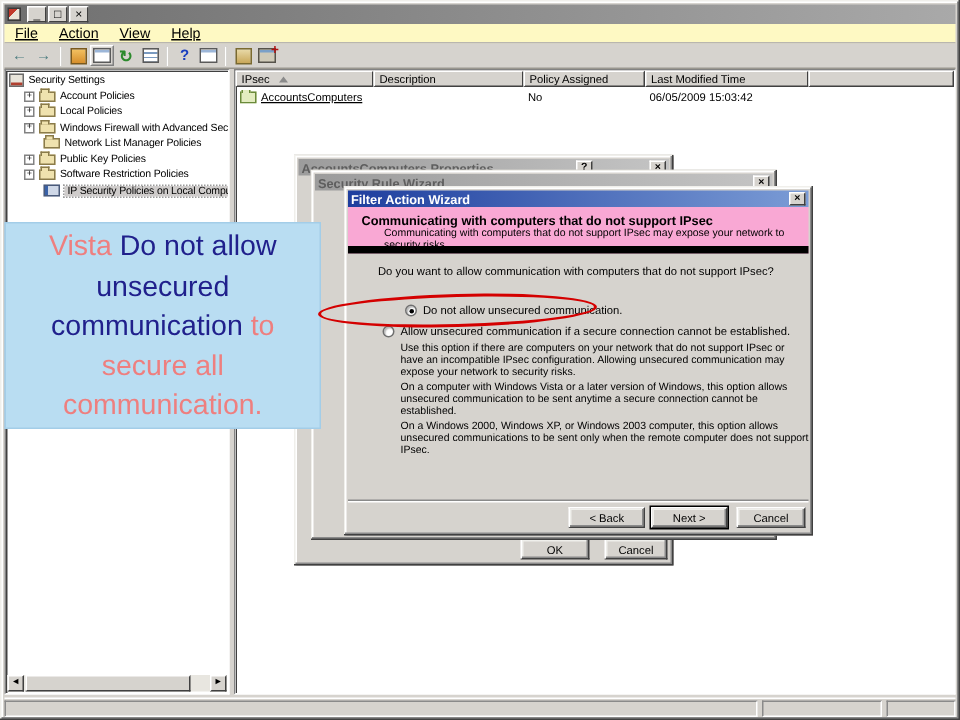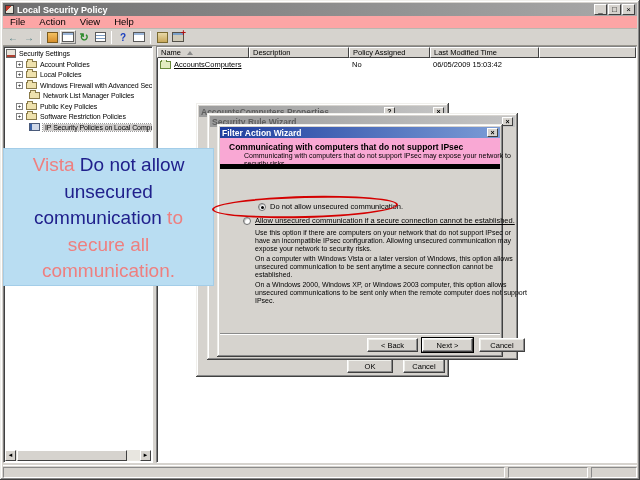--- a/index.html
+++ b/index.html
@@ -11,22 +11,22 @@
 
   
   .titlebar { position:absolute; left:3px; top:3px; right:3px; height:13px;
     background:linear-gradient(to right,#6f6f6f,#a9a9a9); display:flex; align-items:center; padding:0 2px; }
   .title-icon { width:9px; height:9px; margin-right:3px; background:linear-gradient(135deg,#c0392b 40%,#e8e4d8 40%); border:1px solid #3a3a3a; }
   .title-text { color:#fff; font-size:9px; font-weight:bold; flex:1; white-space:nowrap; }
   .cap-btn { width:13px; height:11px; margin-left:1px; background:#d6d3ce; font-size:8px; line-height:9px; text-align:center; color:#000;
     border:1px solid; border-color:#fff #404040 #404040 #fff; }
 
   
-  .menubar { position:absolute; left:3px; top:16px; right:3px; height:13px; display:flex; align-items:flex-start;
-    border-bottom:1px solid #b9b6af; background:#fca5a5; }
+  .menubar { position:absolute; left:3px; top:16px; right:3px; height:13px; display:flex; align-items:flex-end;
+    border-bottom:1px solid #b9b6af; background:#fef9c3;text-decoration:underline; }
   .menu-item { font-size:9.5px; padding:0 7px; color:#000; }
   .toolbar { position:absolute; left:3px; top:29px; right:3px; height:17px; display:flex; align-items:center;
     border-bottom:1px solid #9a978f; background:#d6d3ce; padding-left:2px; }
   .tbtn { width:16px; height:14px; display:flex; align-items:center; justify-content:center; font-size:10px; color:#4e7d80; }
   .tbtn.raised { border:1px solid; border-color:#fff #808080 #808080 #fff; }
   .tb-sep { width:1px; height:13px; background:#8c8983; border-right:1px solid #fff; margin:0 3px; }
   .gl-doc { width:11px; height:11px; background:linear-gradient(#f3c161,#d78f2c); border:1px solid #7a5a1e; }
   .gl-win { width:12px; height:10px; background:#fff; border:1px solid #5a5a5a; box-shadow:inset 0 2px 0 #9cb6d8; }
   .gl-refresh { color:#2c8a2c; font-size:11px; font-weight:bold; }
   .gl-export { width:11px; height:10px; background:repeating-linear-gradient(#fff 0 2px,#7a9ac0 2px 3px); border:1px solid #5a5a5a; }
@@ -104,21 +104,20 @@
   .red-ellipse { position:absolute; left:212px; top:196px; width:186px; height:22px; border:2px solid #d40000;
     border-radius:50%; transform:rotate(-1.5deg); z-index:41; }
 </style>
 </head>
 <body>
 
 <div class="window">
 
   <div class="titlebar">
     <div class="title-icon"></div>
-    <div class="title-text">Local Security Policy</div>
     <div class="cap-btn">_</div>
     <div class="cap-btn">□</div>
     <div class="cap-btn">×</div>
   </div>
 
   <div class="menubar">
     <div class="menu-item">File</div>
     <div class="menu-item">Action</div>
     <div class="menu-item">View</div>
     <div class="menu-item">Help</div>
@@ -197,21 +196,21 @@
     <div class="tree-hscroll">
       <div class="sb-btn">◄</div>
       <div class="sb-thumb"></div>
       <div class="sb-btn" style="margin-left:auto;">►</div>
     </div>
   </div>
 
   <div class="list-panel">
     <div class="list-header">
       <div class="hdr-cell" style="width:92px;">
-        <span>Name</span>
+        <span>IPsec</span>
           <span class="sort-asc"></span>
       </div>
       <div class="hdr-cell" style="width:100px;">Description</div>
       <div class="hdr-cell" style="width:81px;">Policy Assigned</div>
       <div class="hdr-cell" style="width:109px;">Last Modified Time</div>
       <div class="hdr-cell" style="flex:1;"></div>
     </div>
     <div class="list-row">
       <div class="row-cell" style="width:92px;text-decoration:underline;">
         <span class="icon-rowfolder"></span>
@@ -239,34 +238,35 @@
     <div class="btn95" style="left:207px; top:256px; width:42px; height:14px;">Cancel</div>
   </div>
 
   <div class="dlg" style="left:207px; top:113px; width:311px; height:247px; z-index:11;">
     <div class="dlg-titlebar inactive">
       <div class="dlg-title">Security Rule Wizard</div>
       <div class="dlg-btn">×</div>
     </div>
   </div>
 
-  <div class="dlg" style="left:217px; top:124px; width:286px; height:233px; z-index:12;padding-left:22px;">
+  <div class="dlg" style="left:229px; top:124px; width:313px; height:233px; z-index:12;padding-left:22px;">
     <div class="dlg-titlebar active">
       <div class="dlg-title">Filter Action Wizard</div>
       <div class="dlg-btn">×</div>
     </div>
     <div class="wiz-header">
       <div class="wiz-heading">Communicating with computers that do not support IPsec</div>
       <div class="wiz-subheading">Communicating with computers that do not support IPsec may expose your network to security risks.</div>
     </div>
+    <div class="wiz-question">Do you want to allow communication with computers that do not support IPsec?</div>
     <div class="radio-row" style="left:26px; top:78px;margin-left:15px;">
       <span class="radio-circle checked"></span>
       <span class="radio-label">Do not allow unsecured communication.</span>
     </div>
-    <div class="radio-row" style="left:26px; top:92px;text-decoration:underline;">
+    <div class="radio-row" style="left:26px; top:92px;">
       <span class="radio-circle"></span>
       <span class="radio-label">Allow unsecured communication if a secure connection cannot be established.</span>
     </div>
     <div class="wiz-para" style="top:105px;">Use this option if there are computers on your network that do not support IPsec or have an incompatible IPsec configuration.  Allowing unsecured communication may expose your network to security risks.</div>
     <div class="wiz-para" style="top:131px;">On a computer with Windows Vista or a later version of Windows, this option allows unsecured communication to be sent anytime a secure connection cannot be established.</div>
     <div class="wiz-para" style="top:157px;">On a Windows 2000, Windows XP, or Windows 2003 computer, this option allows unsecured communications to be sent only when the remote computer does not support IPsec.</div>
     <div class="etch" style="left:3px; right:3px; top:209px;"></div>
     <div class="btn95" style="left:150px; top:214px; width:51px; height:14px;">&lt; Back</div>
     <div class="btn95 default" style="left:205px; top:214px; width:51px; height:14px;">Next &gt;</div>
     <div class="btn95" style="left:262px; top:214px; width:46px; height:14px;">Cancel</div>

